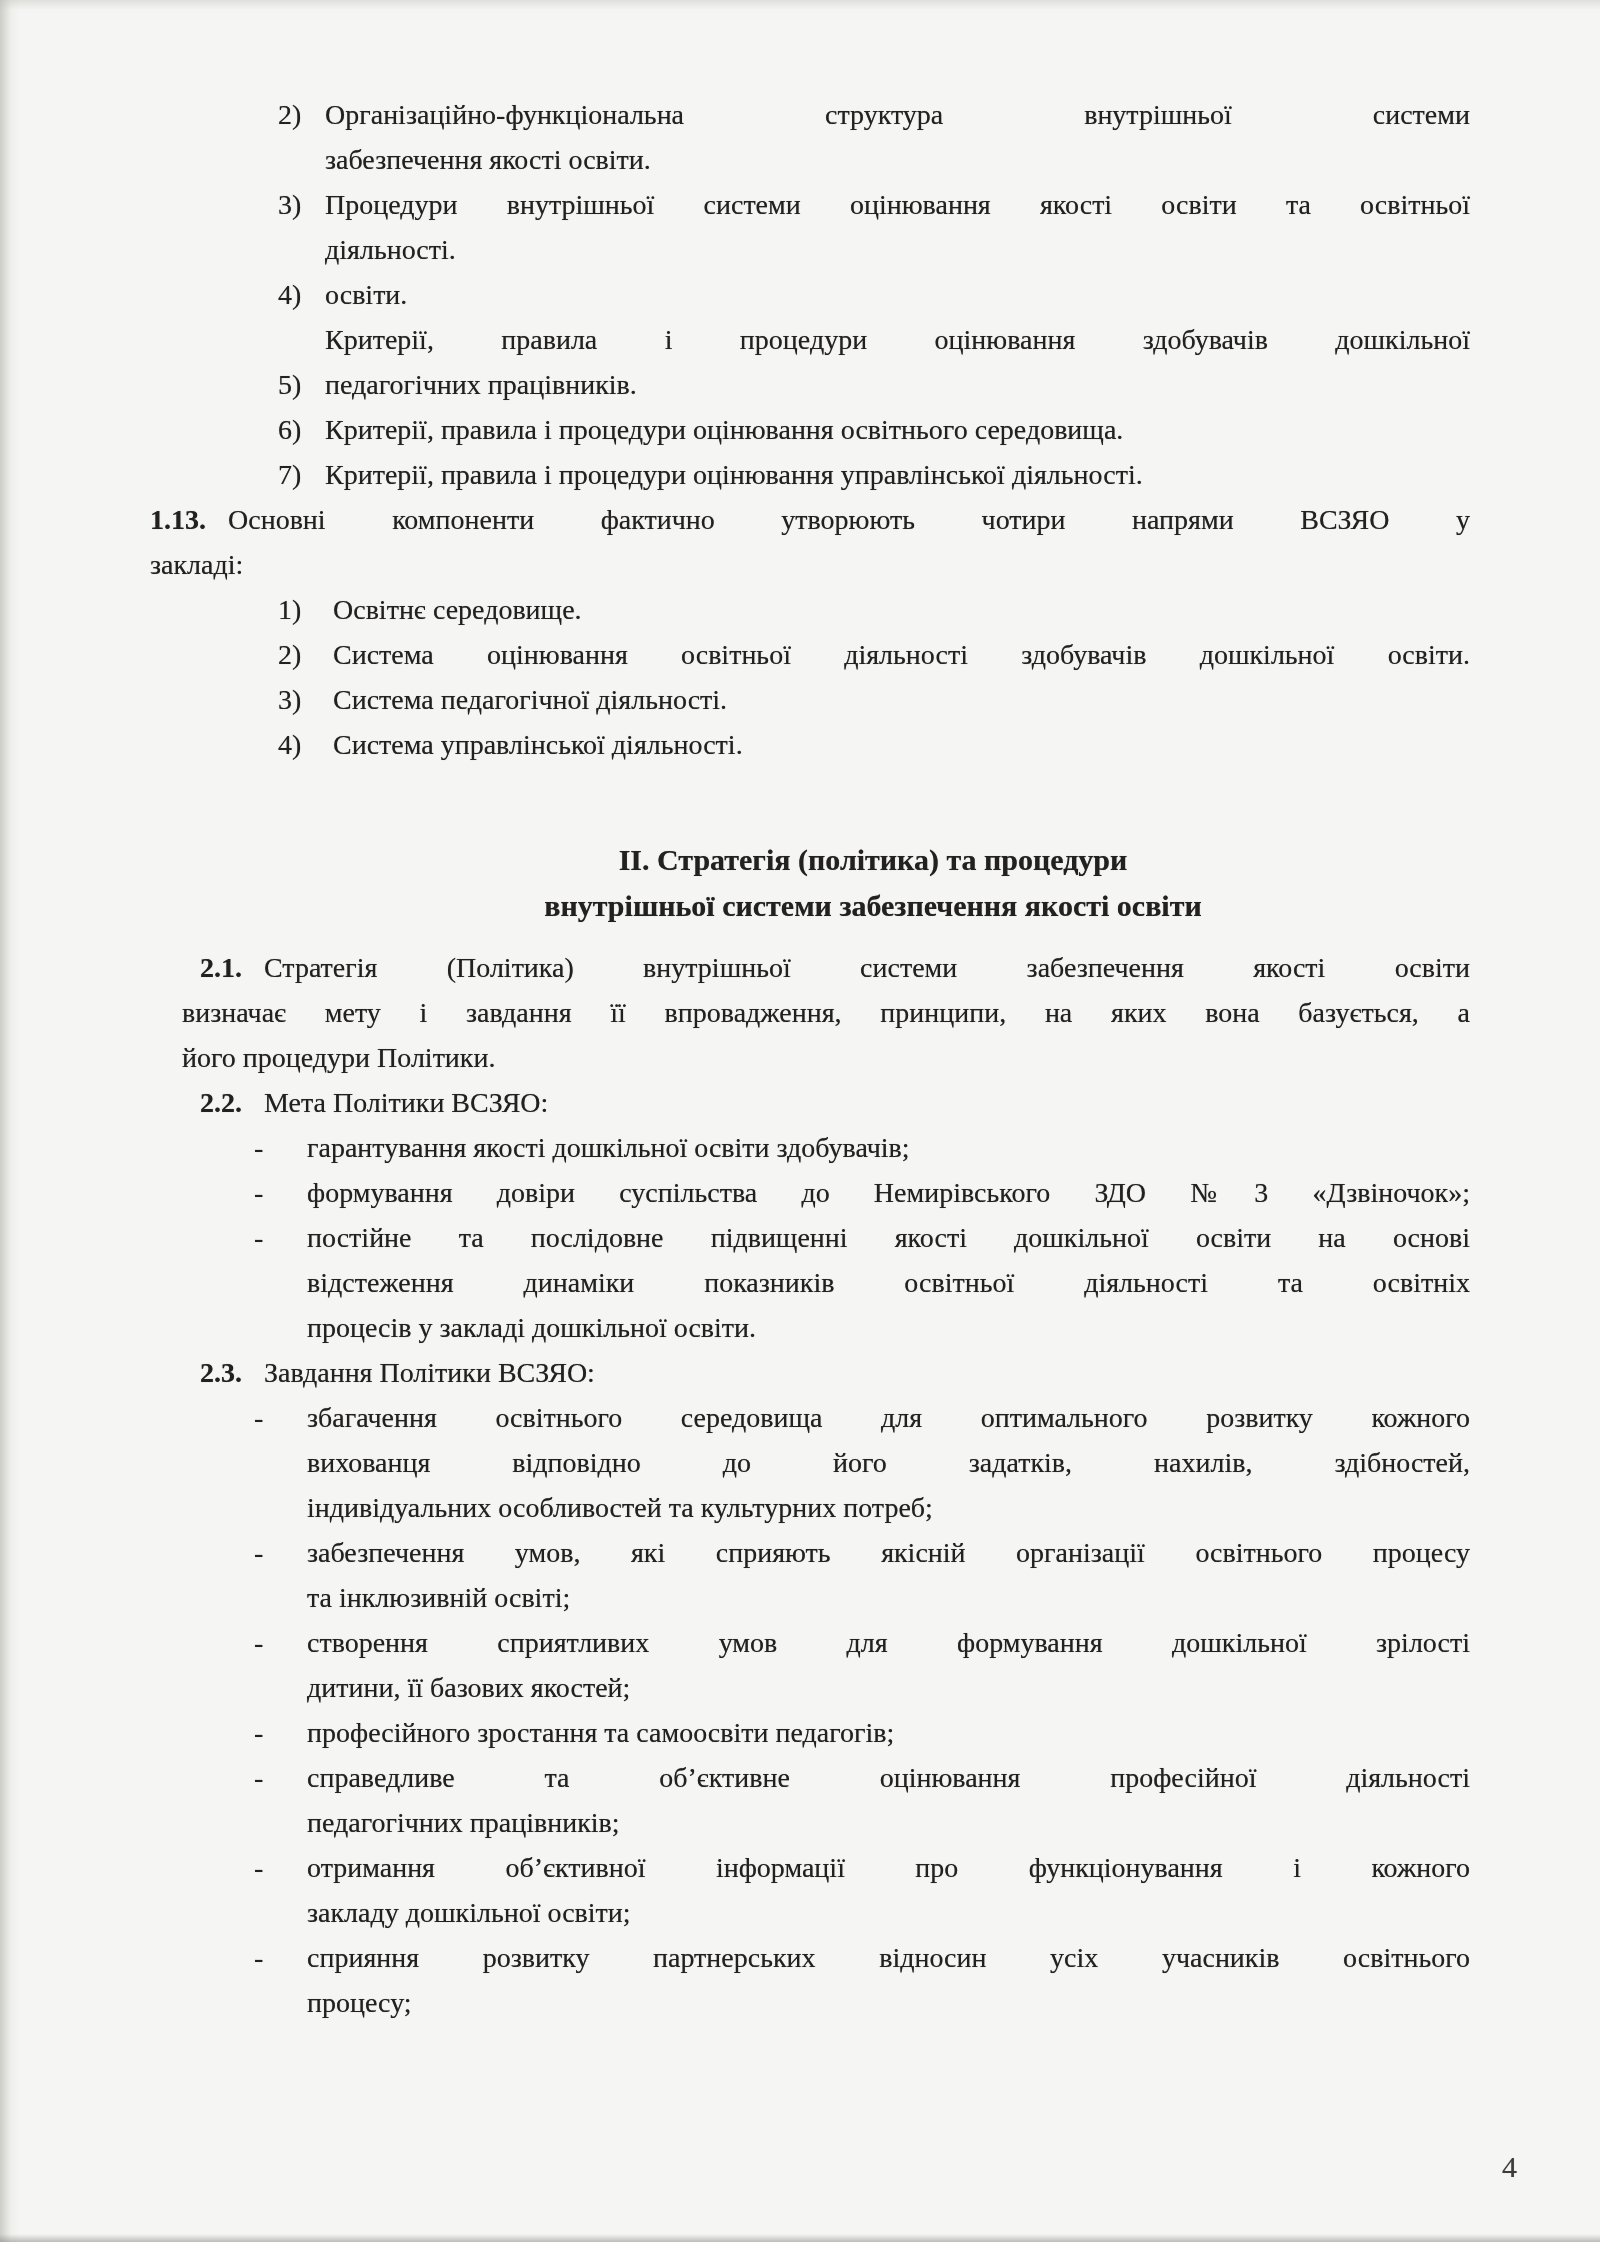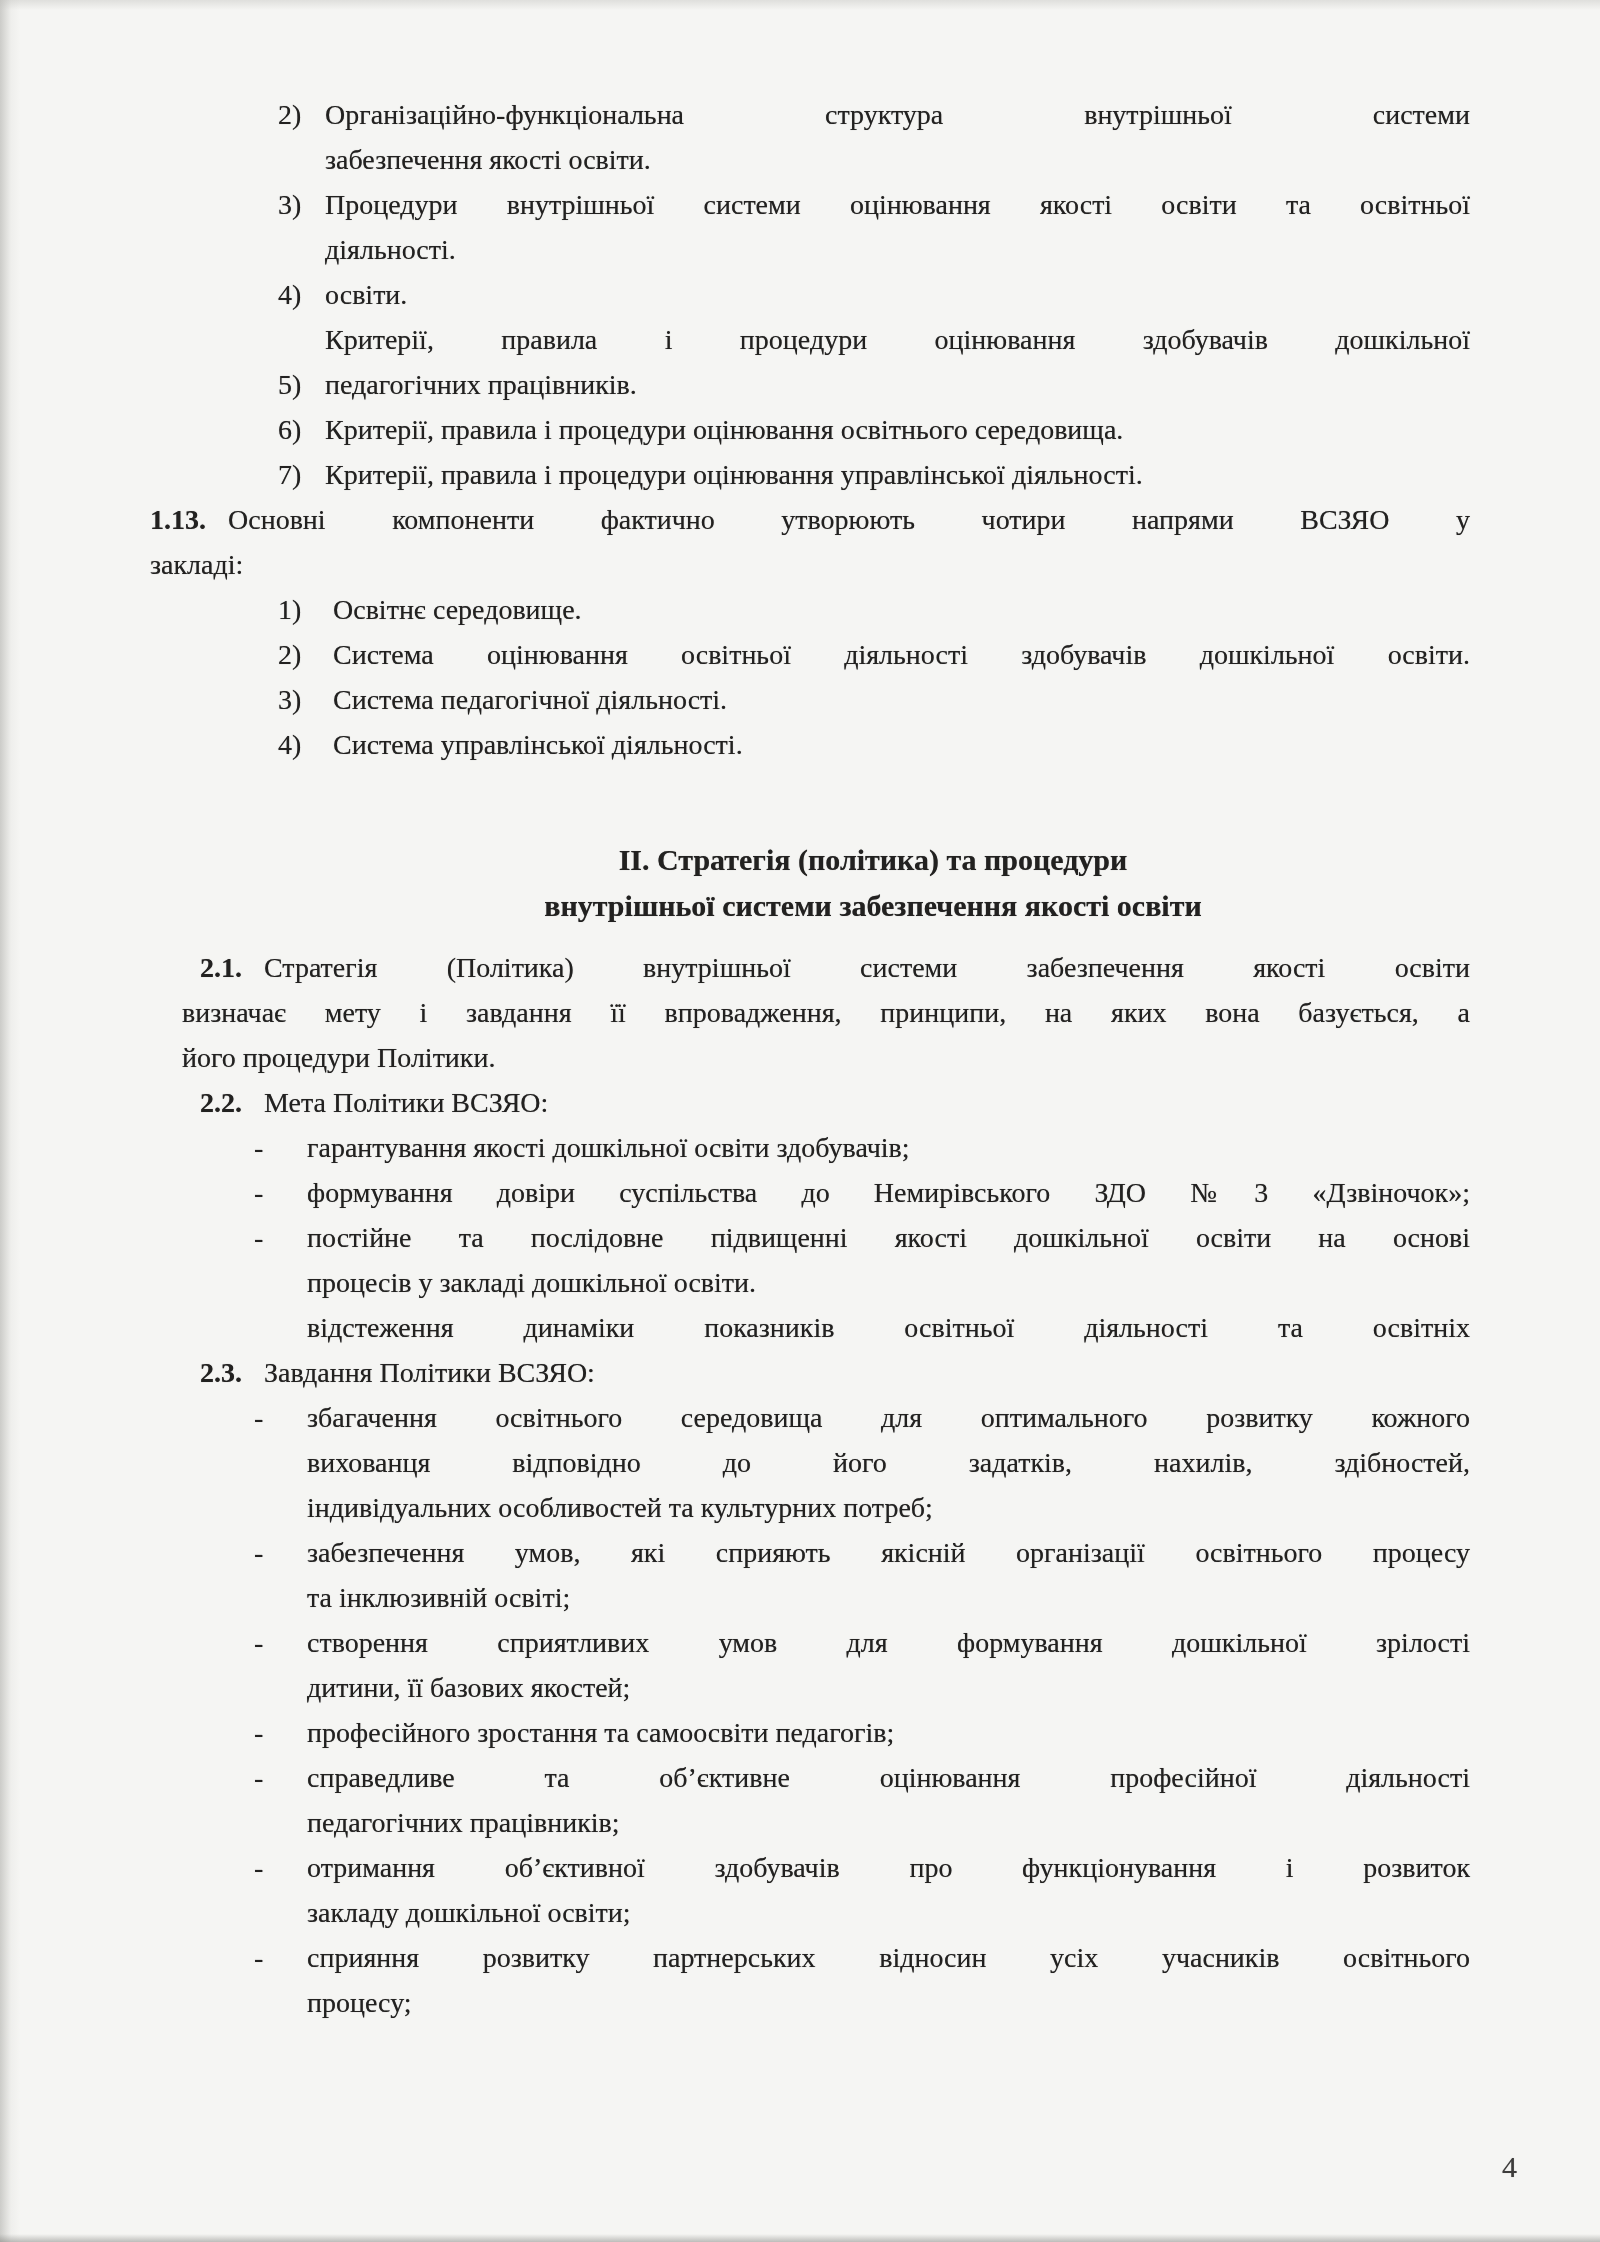--- a/index.html
+++ b/index.html
@@ -145,22 +145,22 @@
         <span class="marker">-</span>
         <div class="tline last first">гарантування якості дошкільної освіти здобувачів;</div>
       </div>
       <div class="block dash-item stretch">
         <span class="marker">-</span>
         <div class="tline last first">формування довіри суспільства до Немирівського ЗДО №3 «Дзвіночок»;</div>
       </div>
       <div class="block dash-item">
         <span class="marker">-</span>
         <div class="tline jline first">постійне та послідовне підвищенні якості дошкільної освіти на основі</div>
+        <div class="tline jline">відстеження динаміки показників освітньої діяльності та освітніх</div>
         <div class="tline last">процесів у закладі дошкільної освіти.</div>
-        <div class="tline jline">відстеження динаміки показників освітньої діяльності та освітніх</div>
       </div>
       <div class="block para sec">
         <div class="tline last first"><span class="lead">2.3.</span><span>Завдання Політики ВСЗЯО:</span></div>
       </div>
       <div class="block dash-item">
         <span class="marker">-</span>
         <div class="tline jline first">збагачення освітнього середовища для оптимального розвитку кожного</div>
         <div class="tline jline">вихованця відповідно до його задатків, нахилів, здібностей,</div>
         <div class="tline last">індивідуальних особливостей та культурних потреб;</div>
       </div>
@@ -178,21 +178,21 @@
         <span class="marker">-</span>
         <div class="tline last">професійного зростання та самоосвіти педагогів;</div>
       </div>
       <div class="block dash-item">
         <span class="marker">-</span>
         <div class="tline jline first">справедливе та об’єктивне оцінювання професійної діяльності</div>
         <div class="tline last">педагогічних працівників;</div>
       </div>
       <div class="block dash-item">
         <span class="marker">-</span>
-        <div class="tline jline first">отримання об’єктивної здобувачів про функціонування і розвиток</div>
+        <div class="tline jline first">отримання об’єктивної інформації про функціонування і кожного</div>
         <div class="tline last">закладу дошкільної освіти;</div>
       </div>
       <div class="block dash-item">
         <span class="marker">-</span>
         <div class="tline jline first">сприяння розвитку партнерських відносин усіх учасників освітнього</div>
         <div class="tline last">процесу;</div>
       </div>
     </div>
   <div class="pagenum">4</div>
   <div class="edge-bottom"></div>

